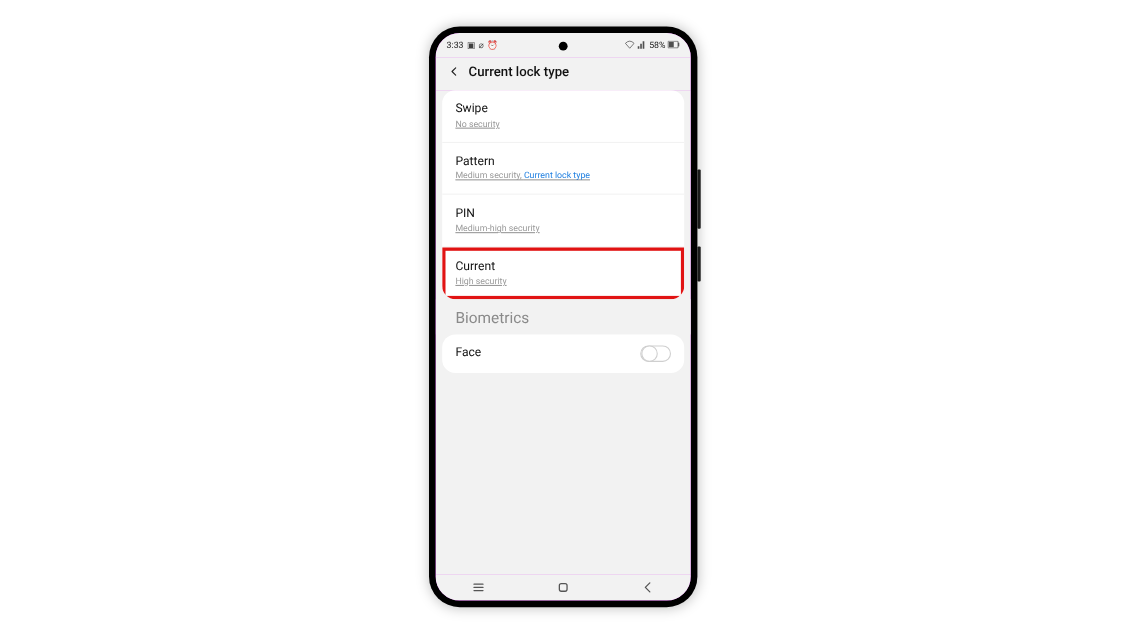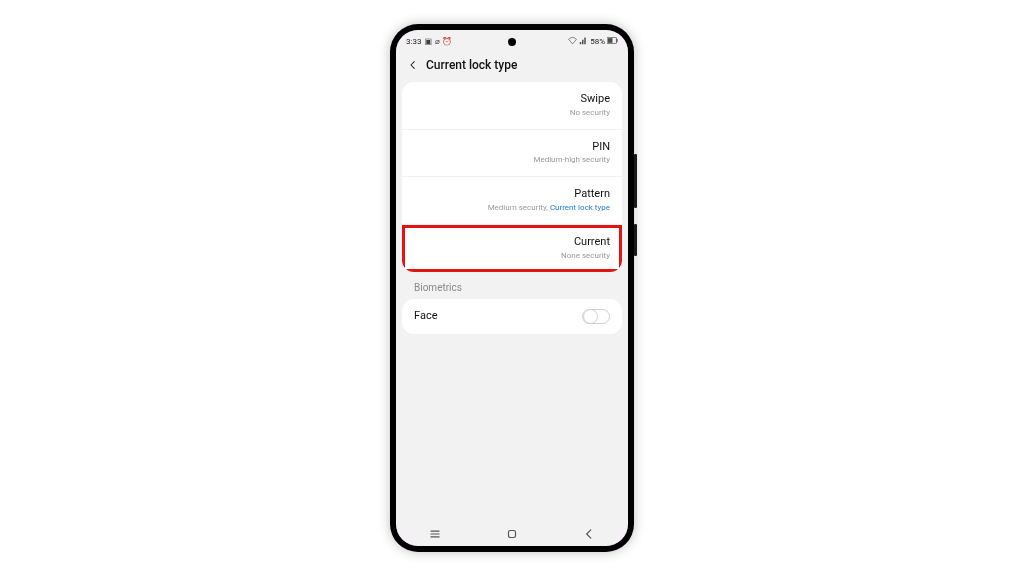--- a/index.html
+++ b/index.html
@@ -75,29 +75,28 @@
     .card {
       background: #ffffff;
       border-radius: 12px;
       margin: 0 6px;
       overflow: hidden;
     }
     .row {
       padding: 10px 12px;
       border-bottom: 1px solid #f2f2f2;
       position: relative;
-      text-align: right;
     }
     .row:last-child { border-bottom: none; }
     .row-title { font-size: 11px; font-weight: 400; color: #111; line-height: 1.35; }
-    .row-sub { font-size: 8px; color: #9a9a9a; line-height: 1.35; margin-top: 1px; }
+    .row-sub { font-size: 8px; color: #9a9a9a; line-height: 1.35; margin-top: 1px; text-decoration: underline; }
     .row-sub .current { color: #1f7fe0; }
     .highlight { outline: 3px solid #e11313; outline-offset: -3px; }
     .section-label {
-      font-size: 10px;
+      font-size: 14px;
       color: #8a8a8a;
       padding: 10px 18px 6px 18px;
       background: #f2f2f2;
     }
     .toggle-row {
       display: flex;
       align-items: center;
       justify-content: space-between;
     }
     .toggle {
@@ -179,32 +178,32 @@
     </div>
 
     <div class="content">
 
       <div class="card">
         <div class="row">
           <div class="row-title">Swipe</div>
           <div class="row-sub">No security</div>
         </div>
         <div class="row">
-          <div class="row-title">PIN</div>
-          <div class="row-sub">Medium-high security</div>
-        </div>
-        <div class="row">
           <div class="row-title">Pattern</div>
           <div class="row-sub">
             <span>Medium security, </span><span class="current">Current lock type</span>
           </div>
         </div>
+        <div class="row">
+          <div class="row-title">PIN</div>
+          <div class="row-sub">Medium-high security</div>
+        </div>
         <div class="row highlight">
           <div class="row-title">Current</div>
-          <div class="row-sub">None security</div>
+          <div class="row-sub">High security</div>
         </div>
       </div>
 
       <div class="section-label">Biometrics</div>
 
       <div class="card">
         <div class="row toggle-row">
           <div>
             <div class="row-title">Face</div>
           </div>

